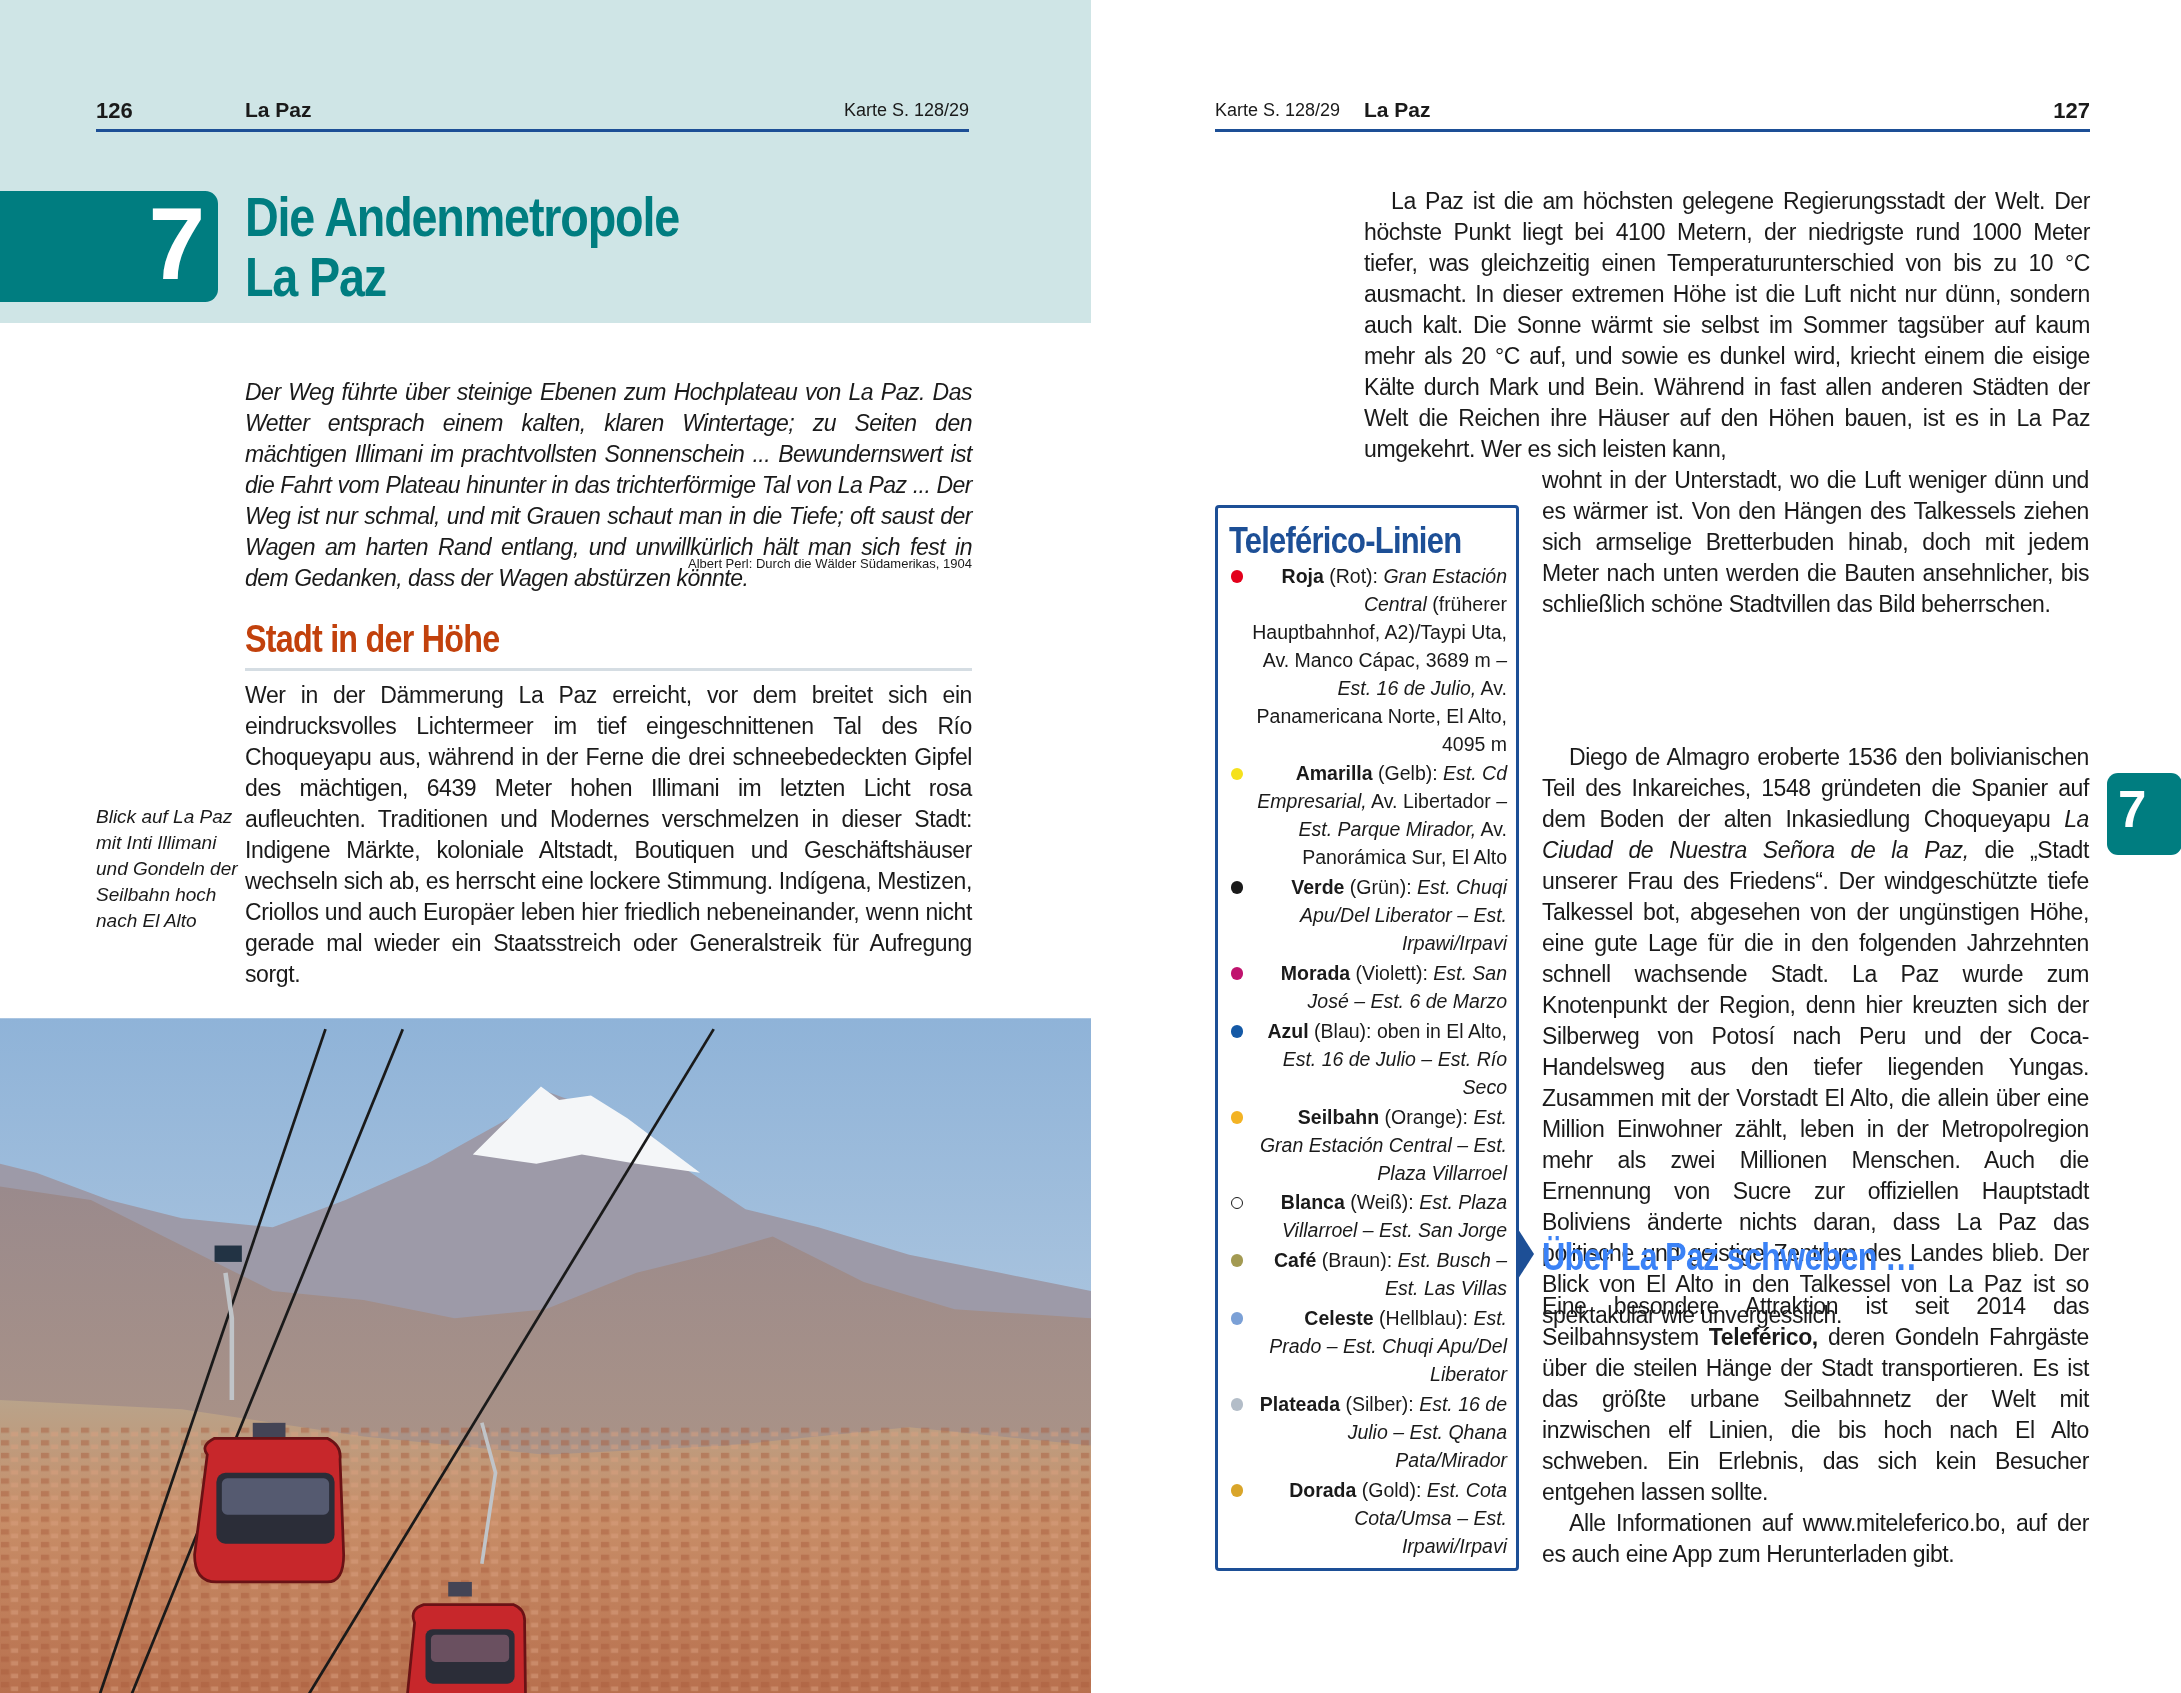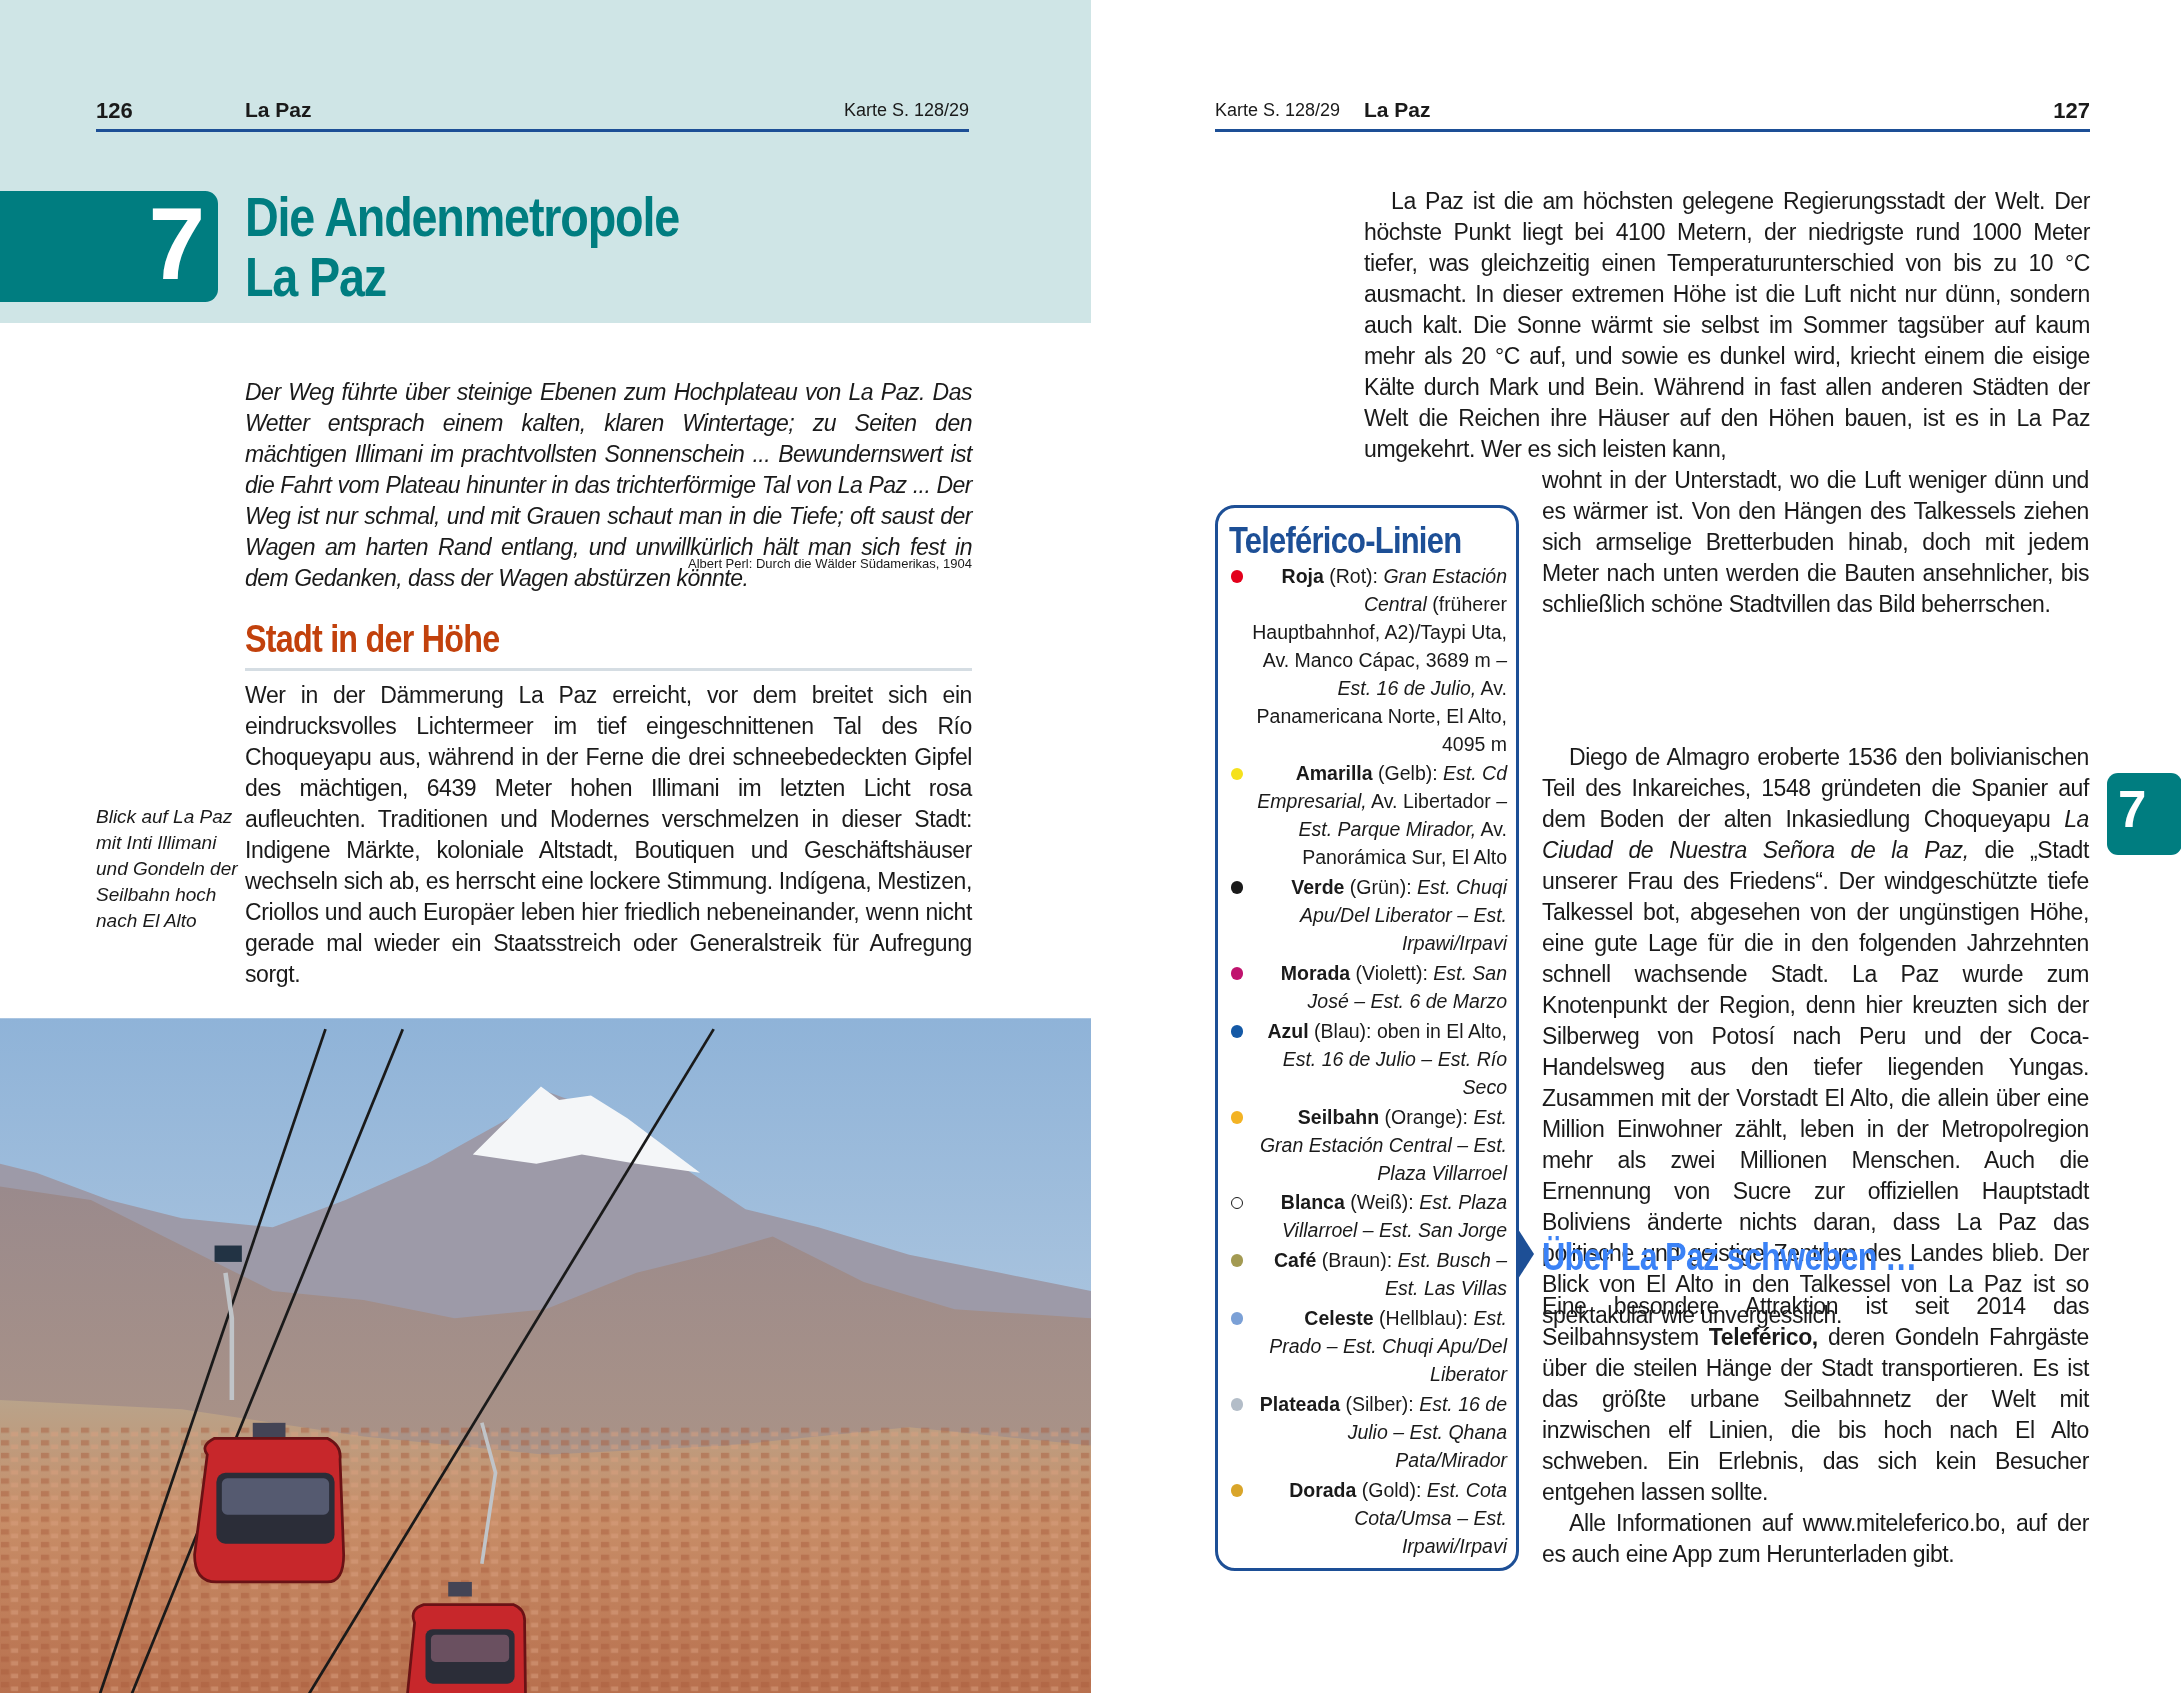--- a/index.html
+++ b/index.html
@@ -35,21 +35,21 @@
 
   .caption { position: absolute; left: 96px; top: 804px; width: 145px; font-family: "Liberation Sans", sans-serif; font-style: italic; font-size: 19px; line-height: 26px; }
 
   .photo { position: absolute; left: 0; top: 1018px; width: 1091px; height: 676px; overflow: hidden; }
 
   .r-intro { position: absolute; left: 273px; top: 186px; width: 726px; }
   .r-intro p, .r-col p { text-indent: 27px; }
   .r-intro-tail { position: absolute; left: 451px; top: 465px; width: 547px; }
   .r-col { position: absolute; left: 451px; top: 587px; width: 547px; }
 
-  .tele-box { position: absolute; left: 124px; top: 505px; width: 304px; height: 1066px; border: 3.6px solid #1d4f96; border-radius: 20px; padding: 12.7px 9px 0 11px; }
+  .tele-box { position: absolute; left: 124px; top: 505px; width: 304px; height: 1066px; border: 3.6px solid #1d4f96; border-radius: 4px; padding: 12.7px 9px 0 11px; }
   .tele-title { color: #1d4f96; font-family: "Liberation Sans", sans-serif; font-weight: bold; font-size: 36px; letter-spacing: -0.9px; line-height: 40px; transform: scaleX(0.86); transform-origin: left; white-space: nowrap; }
   .tele-list { list-style: none; margin-top: 1px; text-align: right; }
   .tele-item { position: relative; padding-left: 22px; font-family: "Liberation Sans", sans-serif; font-size: 19.5px; line-height: 28px; margin-bottom: 1.8px; }
   .tele-dot { position: absolute; left: 1.8px; top: 8.2px; width: 12.7px; height: 12.7px; border-radius: 50%; }
   .tele-dot.hollow { border: 1.8px solid #1a1a1a; background: transparent; }
   .tele-name { font-weight: bold; }
   .tele-route { font-style: italic; }
 
   .side-arrow { position: absolute; left: 427px; top: 1229px; width: 0; height: 0; border-top: 25.5px solid transparent; border-bottom: 25.5px solid transparent; border-left: 16.4px solid #1d4f96; }
 

